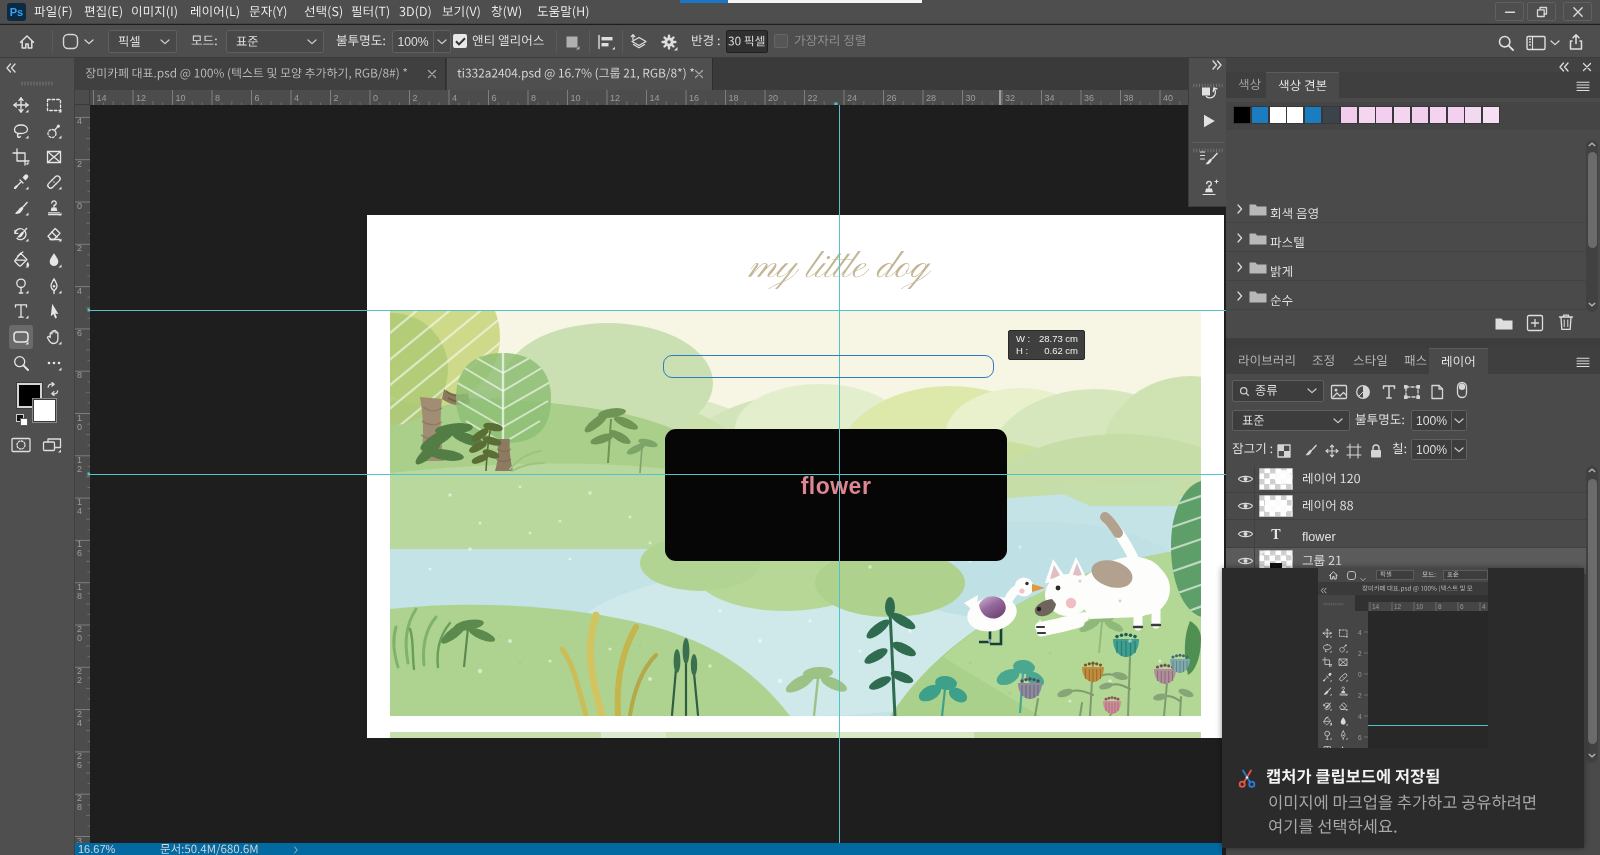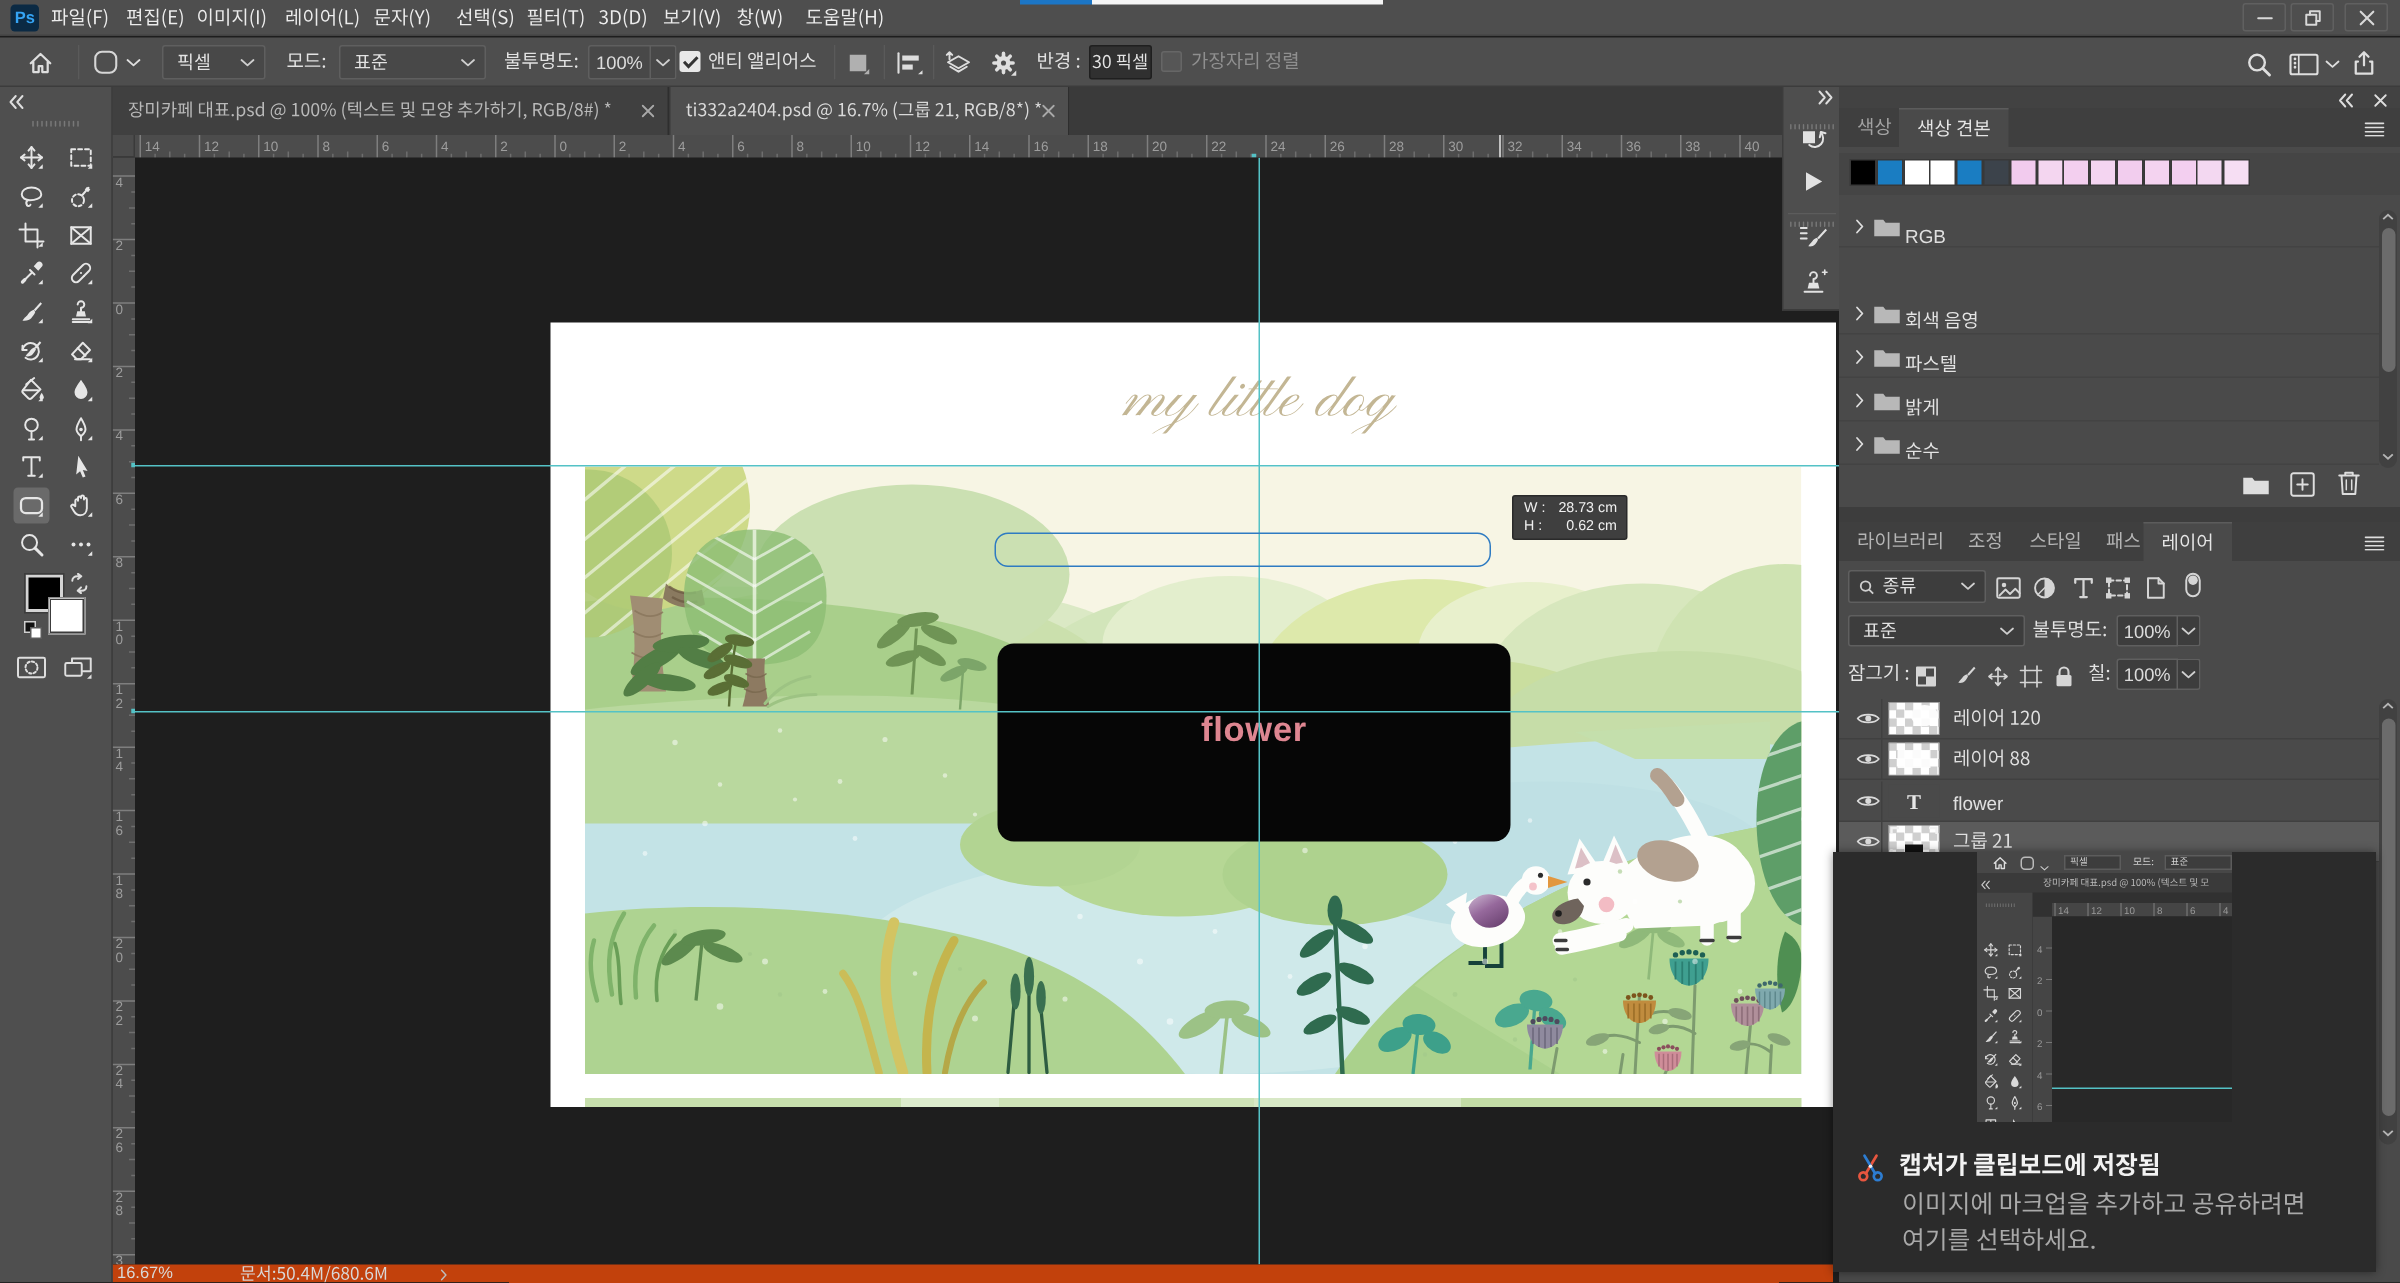--- a/index.html
+++ b/index.html
@@ -161,21 +161,21 @@
 .ly-row.sel { background:#5b5b5b; }
 .ly-row .eye { left:11px; top:8px; color:#dadada; }
 .ly-row .eye svg { width:17px; height:10px; }
 .ly-thumb { position:absolute; left:33px; top:2px; display:flex; }
 .ly-name { position:absolute; left:76px; top:50%; }
 .ly-name .kt { position:static; transform:translateY(-50%); display:inline-flex; color:#e0e0e0; }
 .ly-name .lt { position:static; display:inline-block; transform:translateY(-50%); font-size:12.6px; color:#e0e0e0; }
 .ly-row::before { content:""; position:absolute; left:28px; top:0; width:1px; height:27px; background:#404040; }
 
 
-.statusbar { position:absolute; left:75px; top:843px; width:1147px; height:12px; background:#c2410c;
+.statusbar { position:absolute; left:75px; top:843px; width:1147px; height:12px; background:#0369a1;
   color:#cfcfcf; z-index:26; }
 .statusbar .lt { font-size:11px; top:0; color:#d8d8d8; }
 .statusbar .kt { top:0; color:#d8d8d8; }
 .statusbar .icw { color:#bdbdbd; }
 
 
 .notification { position:absolute; left:1222px; top:568px; width:362px; height:280px; background:#2b2b2b;
   z-index:40; box-shadow:0 0 6px rgba(0,0,0,.45); }
 .notif-title { position:absolute; left:44px; top:200px; color:#f2f2f2; }
 .notif-body1 { position:absolute; left:46px; top:226px; color:#a9a9a9; }
@@ -1515,33 +1515,20 @@
           <div class="swatch" style="left:114.8px;background:#f2cbee"></div>
           <div class="swatch" style="left:132.6px;background:#f4d6f0"></div>
           <div class="swatch" style="left:150.4px;background:#f3cfef"></div>
           <div class="swatch" style="left:168.2px;background:#f4d5f1"></div>
           <div class="swatch" style="left:186.0px;background:#f2cdee"></div>
           <div class="swatch" style="left:203.8px;background:#f4d3f0"></div>
           <div class="swatch" style="left:221.6px;background:#f3cff0"></div>
           <div class="swatch" style="left:239.4px;background:#f3d8f1"></div>
           <div class="swatch" style="left:257.2px;background:#f6def3"></div>
         </div>
-    <div class="sw-group" style="top:64px">
-          <span class="icw" style="left:11px;top:10px">
-            <svg class="ic" width="6" height="10" viewBox="0 0 6 10" fill="none" stroke="currentColor" stroke-width="1.3" stroke-linecap="round" stroke-linejoin="round" aria-hidden="true">
-              <path d="M1 1l3.6 4L1 9" stroke-width="1.2"></path>
-            </svg>
-          </span>
-          <span class="icw folder" style="left:22px;top:7px">
-            <svg class="ic" width="20" height="16" viewBox="0 0 20 16" fill="none" stroke="currentColor" stroke-width="1.3" stroke-linecap="round" stroke-linejoin="round" aria-hidden="true">
-              <path d="M1.5 3.5h6l1.6 2h9.4v9H1.5z" fill="currentColor" stroke="none"></path>
-            </svg>
-          </span>
-          <span class="gl"><span class="lt ">RGB</span></span>
-        </div>
         <div class="sw-group" style="top:122px">
           <span class="icw" style="left:11px;top:10px">
             <svg class="ic" width="6" height="10" viewBox="0 0 6 10" fill="none" stroke="currentColor" stroke-width="1.3" stroke-linecap="round" stroke-linejoin="round" aria-hidden="true">
               <path d="M1 1l3.6 4L1 9" stroke-width="1.2"></path>
             </svg>
           </span>
           <span class="icw folder" style="left:22px;top:7px">
             <svg class="ic" width="20" height="16" viewBox="0 0 20 16" fill="none" stroke="currentColor" stroke-width="1.3" stroke-linecap="round" stroke-linejoin="round" aria-hidden="true">
               <path d="M1.5 3.5h6l1.6 2h9.4v9H1.5z" fill="currentColor" stroke="none"></path>
             </svg>

